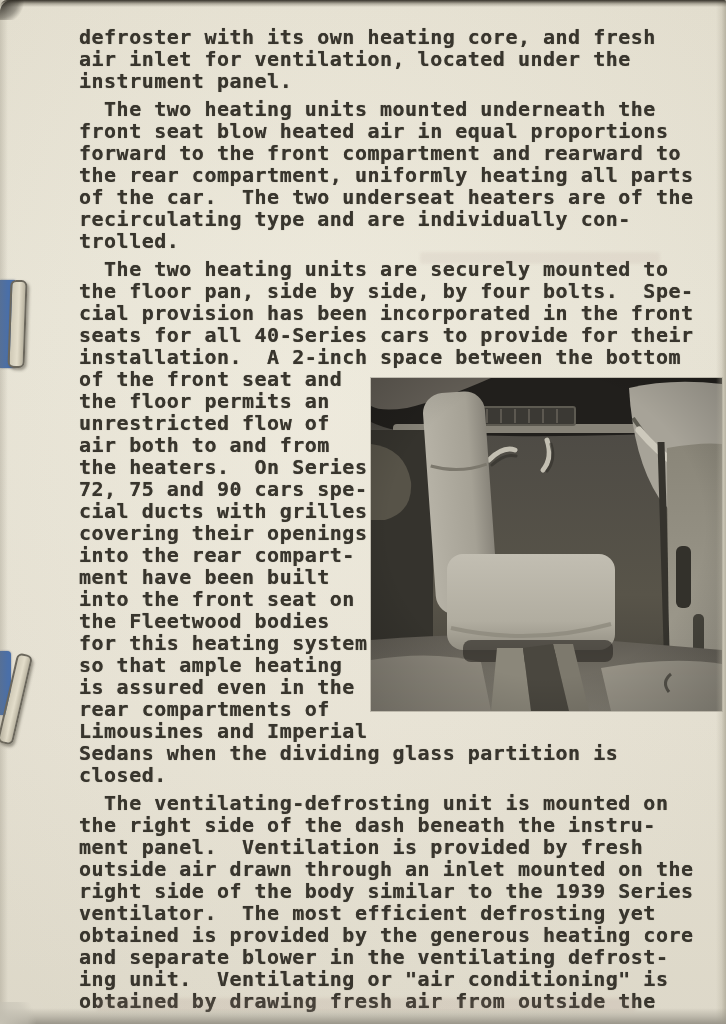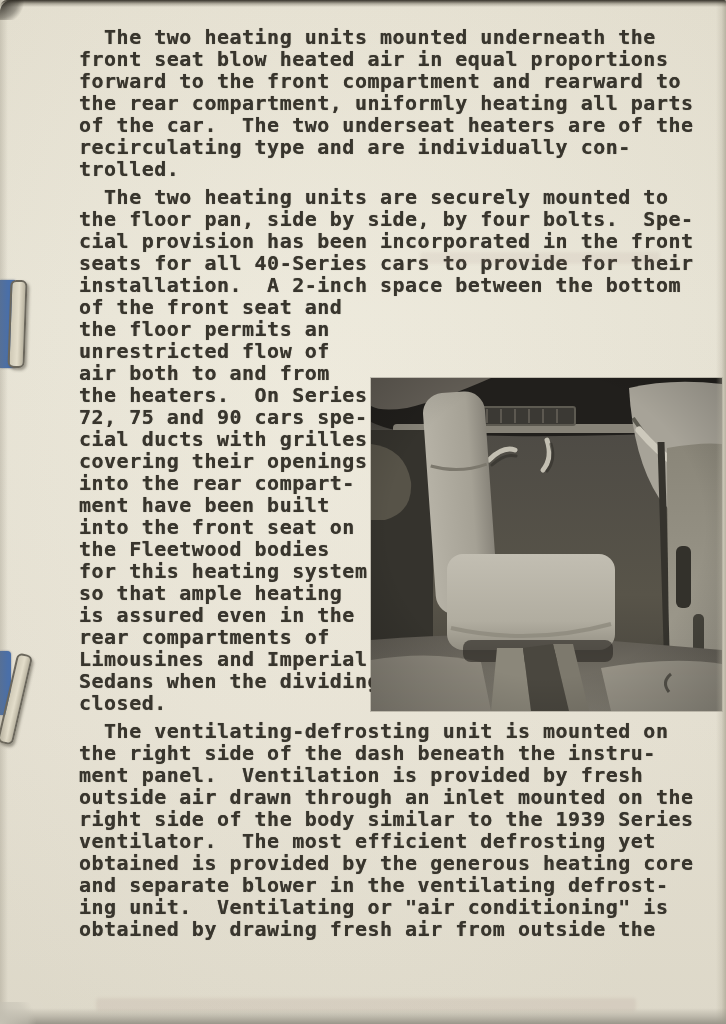--- a/index.html
+++ b/index.html
@@ -62,20 +62,23 @@
   .ghost{position:absolute;background:#a68b84;opacity:0.14;filter:blur(1.5px);border-radius:3px;}
   .ghost-1{left:96px;top:998px;width:540px;height:13px;}
   .ghost-2{left:420px;top:252px;width:240px;height:12px;opacity:0.10;}
 </style>
 </head>
 <body>
 
 <div class="page">
 
   <div class="text-col">
+    <p class="para">defroster with its own heating core, and fresh
+air inlet for ventilation, located under the
+instrument panel.</p>
     <p class="para">  The two heating units mounted underneath the
 front seat blow heated air in equal proportions
 forward to the front compartment and rearward to
 the rear compartment, uniformly heating all parts
 of the car.  The two underseat heaters are of the
 recirculating type and are individually con-
 trolled.</p>
     <p class="para">  The two heating units are securely mounted to
 the floor pan, side by side, by four bolts.  Spe-
 cial provision has been incorporated in the front

